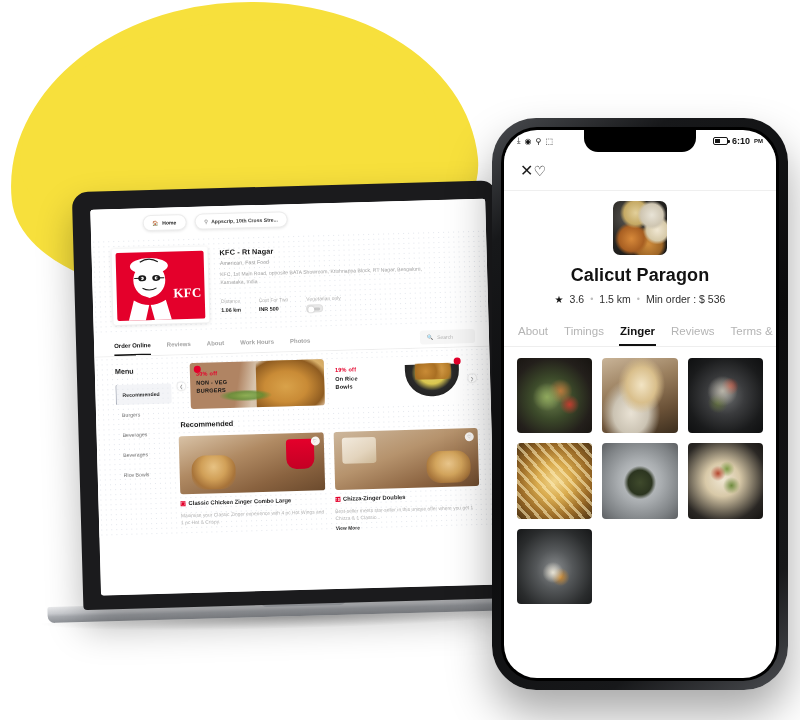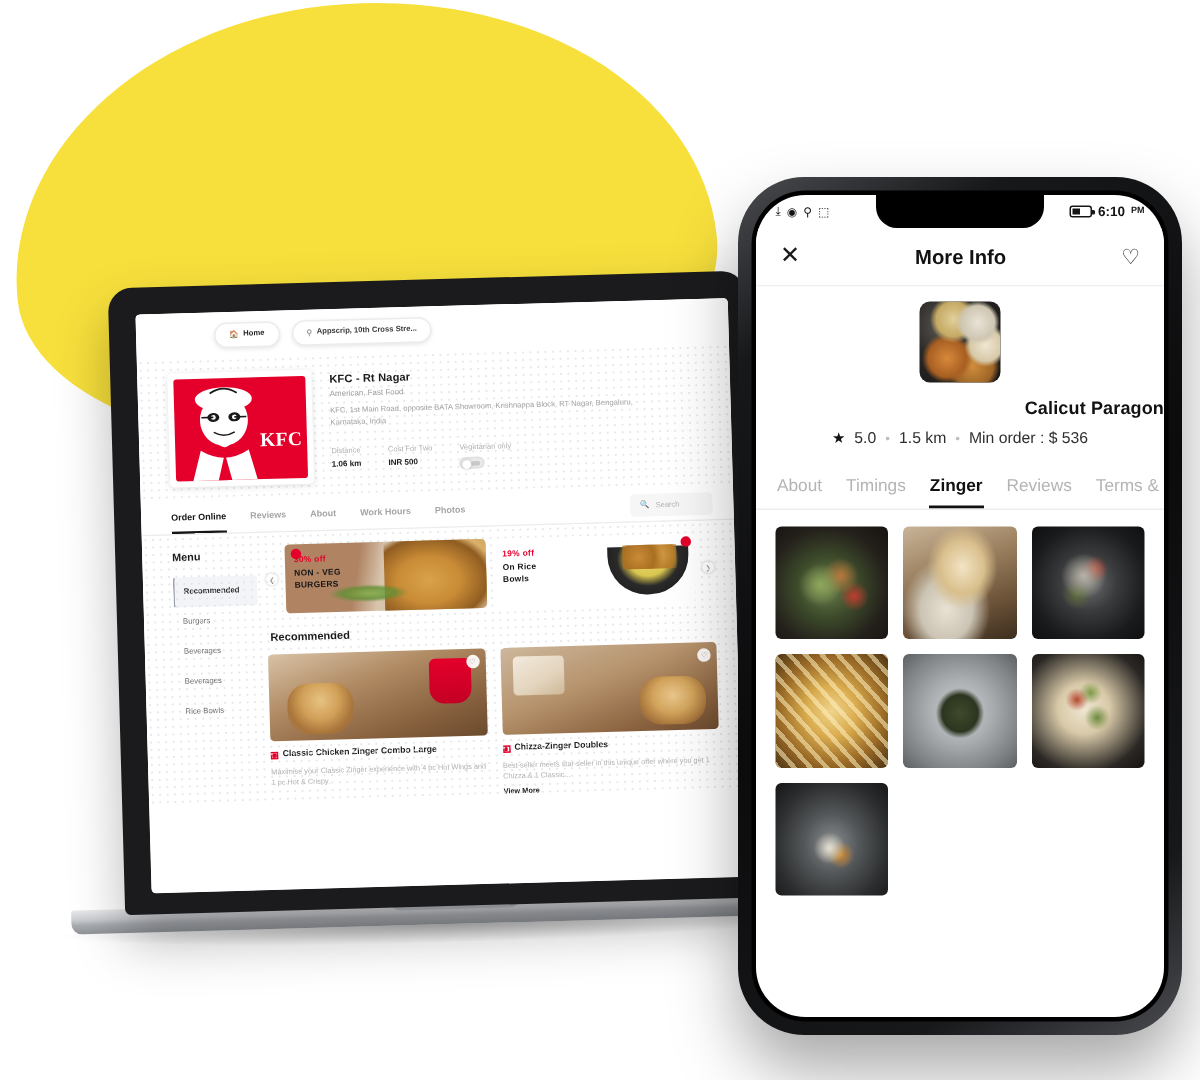--- a/index.html
+++ b/index.html
@@ -248,21 +248,21 @@
   }
   .p-avatar::after{
     content:""; position:absolute; inset:0;
     background:
       radial-gradient(circle at 72% 26%, #e8e3d6 0%, #cfc6b2 20%, rgba(207,198,178,0) 26%),
       radial-gradient(circle at 82% 54%, #f0e7d2 0%, #d6c9a8 20%, rgba(214,201,168,0) 27%),
       radial-gradient(circle at 42% 22%, #e2cf9a 0%, #c5a964 22%, rgba(197,169,100,0) 30%),
       radial-gradient(circle at 34% 70%, #d7893a 0%, #a85f22 24%, rgba(168,95,34,0) 32%),
       radial-gradient(circle at 66% 80%, #cf8c3c 0%, #9d6526 24%, rgba(157,101,38,0) 32%);
   }
-  .p-name { font-size: 12px; font-weight:800; color:#121212; margin-top:10px; letter-spacing:.1px;text-align:right;}
+  .p-name { font-size: 18px; font-weight:800; color:#121212; margin-top:10px; letter-spacing:.1px;}
   .p-loc { font-size: 11.5px; color:#8f8f8f; margin-top:6px;}
   .p-meta { font-size: 10.5px; color:#2e2e2e; margin-top:7px; display:flex; align-items:center;
             justify-content:center; gap:6px; }
   .p-meta .dot { color:#bdbdbd; font-size:9px;}
   .p-star { font-size:10px; color:#131313;}
 
   .p-tabs { display:flex; align-items:center; gap:14px; padding: 0 13px; position:relative;
             border-bottom:1px solid #eee; background:#fff; overflow:hidden; }
   .p-tab { font-size:11.5px; color:#b4b4b4; padding: 10px 1px 9px; white-space:nowrap;}
   .p-tab.active { color:#111; font-weight:700; box-shadow: inset 0 -2px 0 #111;}
@@ -471,31 +471,30 @@
               <span class="batt">
                   <i></i>
                 </span>
               <span class="sb-time">6:10</span>
               <span class="sb-pm">PM</span>
             </div>
           </div>
 
           <div class="p-appbar">
             <span class="p-close">✕</span>
-            <span class="p-title">More Info</span>
             <span class="p-heart">♡</span>
           </div>
           <div class="p-divider"></div>
 
           <div class="p-rest">
             <div class="p-avatar"></div>
             <div class="p-name">Calicut Paragon</div>
             <div class="p-meta">
               <span class="p-star">★</span>
-              <span>5.0</span>
+              <span>3.6</span>
               <span class="dot">•</span>
               <span>1.5 km</span>
               <span class="dot">•</span>
               <span>Min order : $ 536</span>
             </div>
           </div>
 
           <div class="p-tabs">
             <div class="p-tab">About</div>
             <div class="p-tab">Timings</div>

